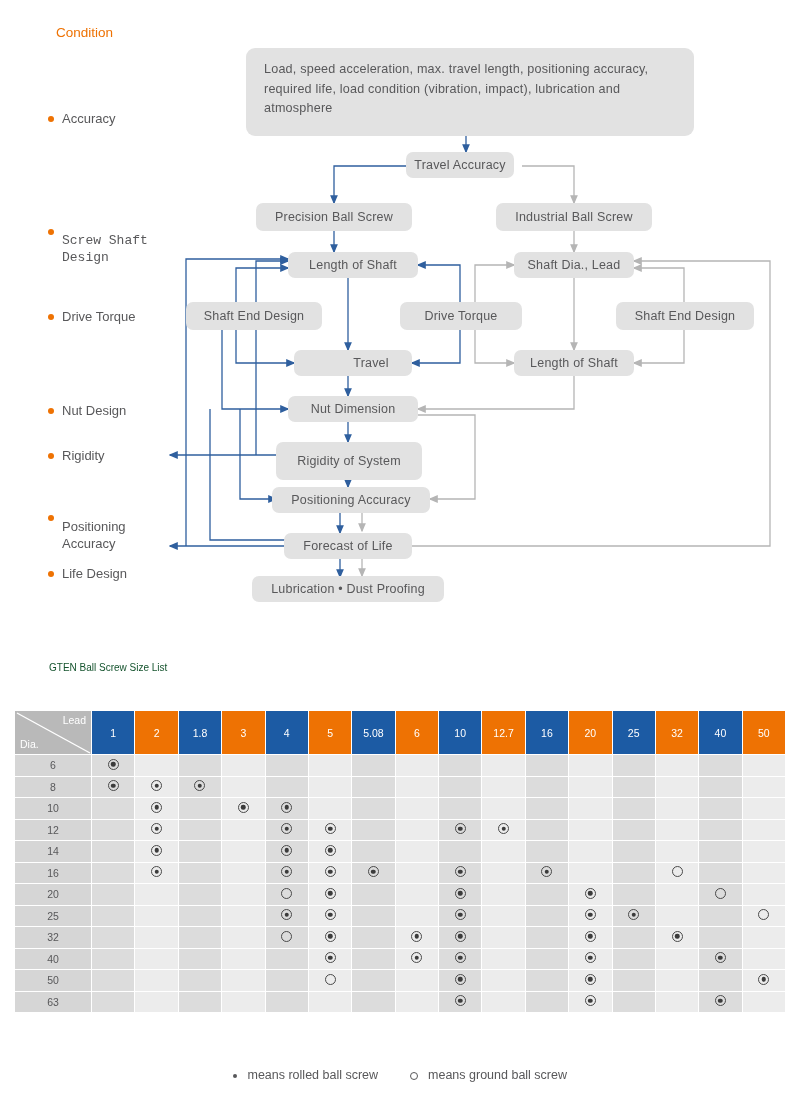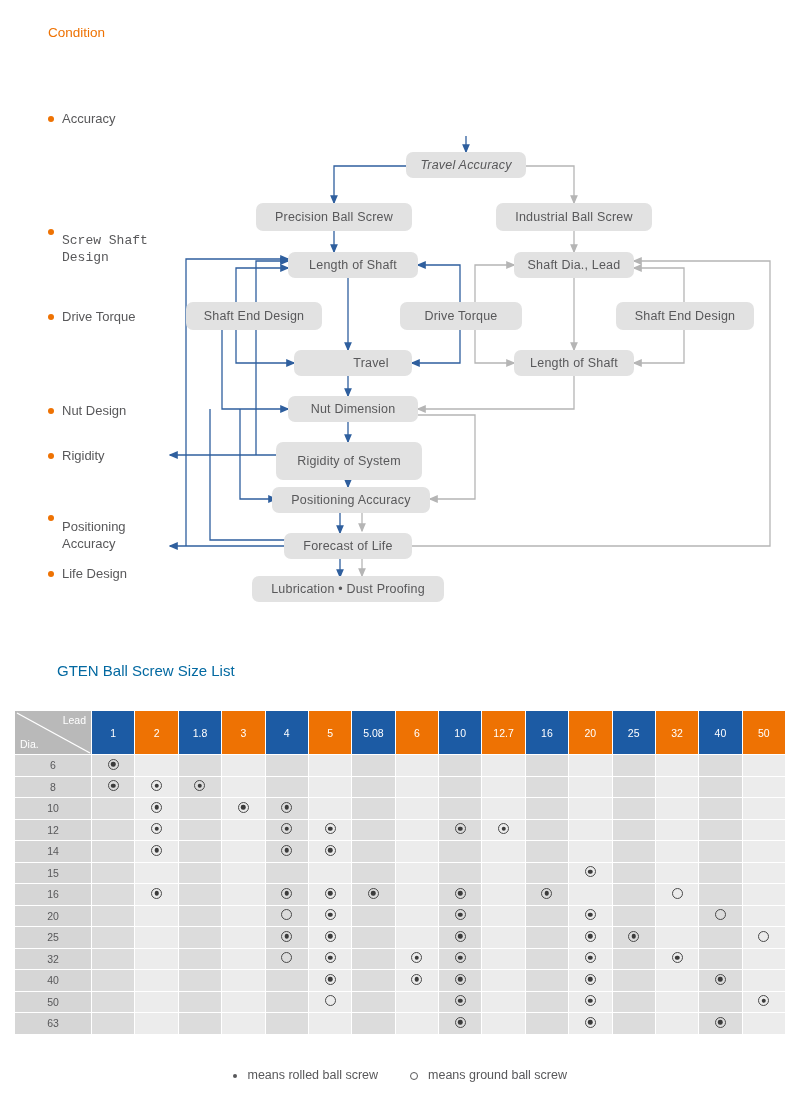--- a/index.html
+++ b/index.html
@@ -42,27 +42,27 @@
     color:#58585a;
     line-height:1.32;
     padding-left:14px;
   }
   .stage .dot{
     position:absolute;left:0;top:50%;
     width:6px;height:6px;border-radius:50%;
     background:#ee7203;transform:translateY(-50%);
   }
   #cond-title{
-    position:absolute;left:48px;top:25px;
+    position:absolute;left:56px;top:25px;
     font-size:13.5px;color:#ee7203;
   }
   
   #tbl-title{
-    position:absolute;left:57px;top:662px;
-    font-size:15px;color:#0369a1;
+    position:absolute;left:49px;top:662px;
+    font-size:10px;color:#14532d;
   }
   table{
     position:absolute;left:14px;top:710px;
     border-collapse:collapse;
     table-layout:fixed;
     width:772px;
   }
   th,td{
     padding:0;margin:0;
     height:21.5px;
@@ -219,22 +219,23 @@
   <div class="stage" style="left:48px;top:484px;width:120px;white-space:pre-line;">
     <span class="dot"></span>
     <span>Positioning
 Accuracy</span>
   </div>
   <div class="stage" style="left:48px;top:565px;width:120px;">
     <span class="dot"></span>
     <span>Life Design</span>
   </div>
 
-
-  <div class="node" style="left:406px;top:152px;width:120px;height:26px;font-style:italic;">Travel Accuracy</div>
+  <div class="node cond" style="left:246px;top:48px;width:448px;height:88px;">Load, speed acceleration, max. travel length, positioning accuracy, required life, load condition (vibration, impact), lubrication and atmosphere</div>
+
+  <div class="node" style="left:406px;top:152px;width:108px;height:26px;">Travel Accuracy</div>
 
   <div class="node" style="left:256px;top:203px;width:156px;height:28px;">Precision  Ball  Screw</div>
 
   <div class="node" style="left:496px;top:203px;width:156px;height:28px;">Industrial  Ball  Screw</div>
 
   <div class="node" style="left:288px;top:252px;width:130px;height:26px;">Length of Shaft</div>
 
   <div class="node" style="left:514px;top:252px;width:120px;height:26px;">Shaft  Dia., Lead</div>
 
   <div class="node" style="left:186px;top:302px;width:136px;height:28px;">Shaft End Design</div>
@@ -380,39 +381,20 @@
         <td class="c-odd"></td>
         <td class="c-even"></td>
         <td class="c-odd"></td>
         <td class="c-even"></td>
         <td class="c-odd"></td>
         <td class="c-even"></td>
         <td class="c-odd"></td>
         <td class="c-even"></td>
       </tr>
       <tr>
-        <td class="rowhead">15</td>
-        <td class="c-odd"></td>
-        <td class="c-even"></td>
-        <td class="c-odd"></td>
-        <td class="c-even"></td>
-        <td class="c-odd"></td>
-        <td class="c-even"></td>
-        <td class="c-odd"></td>
-        <td class="c-even"></td>
-        <td class="c-odd"></td>
-        <td class="c-even"></td>
-        <td class="c-odd"></td>
-        <td class="c-even"><span class="mark rolled"></span></td>
-        <td class="c-odd"></td>
-        <td class="c-even"></td>
-        <td class="c-odd"></td>
-        <td class="c-even"></td>
-      </tr>
-      <tr>
         <td class="rowhead">16</td>
         <td class="c-odd"></td>
         <td class="c-even"><span class="mark rolled"></span></td>
         <td class="c-odd"></td>
         <td class="c-even"></td>
         <td class="c-odd"><span class="mark rolled"></span></td>
         <td class="c-even"><span class="mark rolled"></span></td>
         <td class="c-odd"><span class="mark rolled"></span></td>
         <td class="c-even"></td>
         <td class="c-odd"><span class="mark rolled"></span></td>

